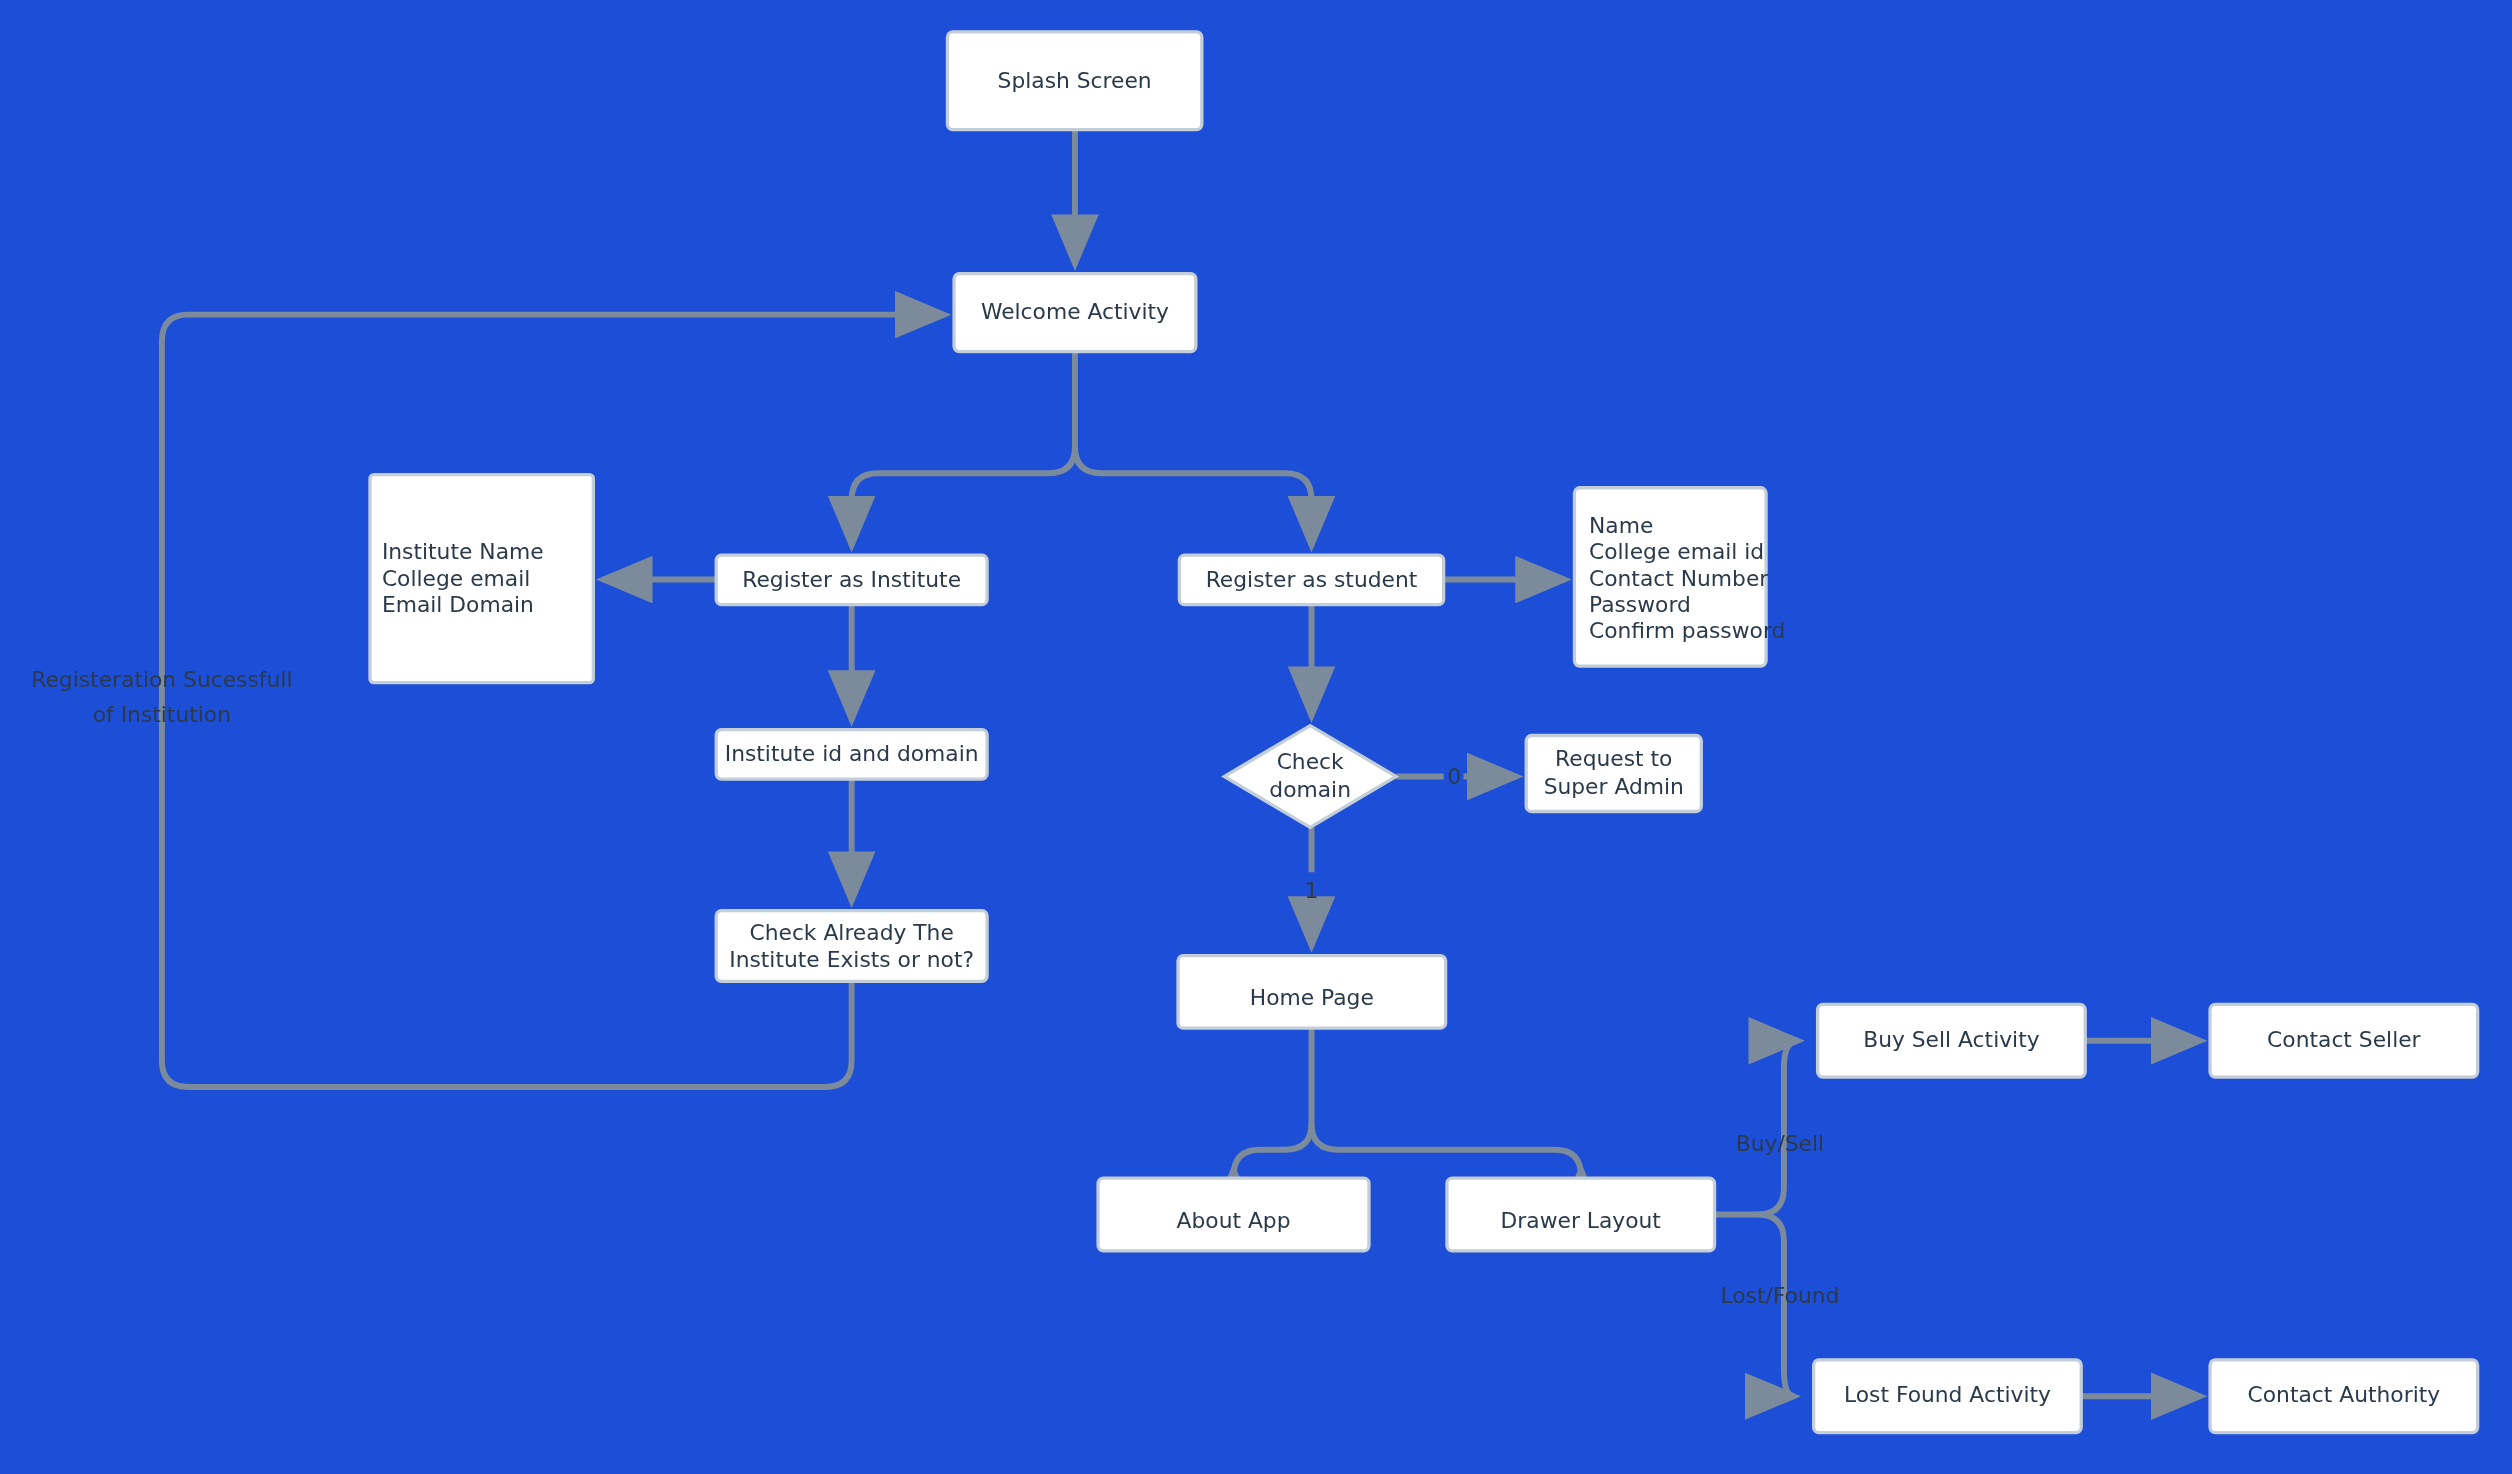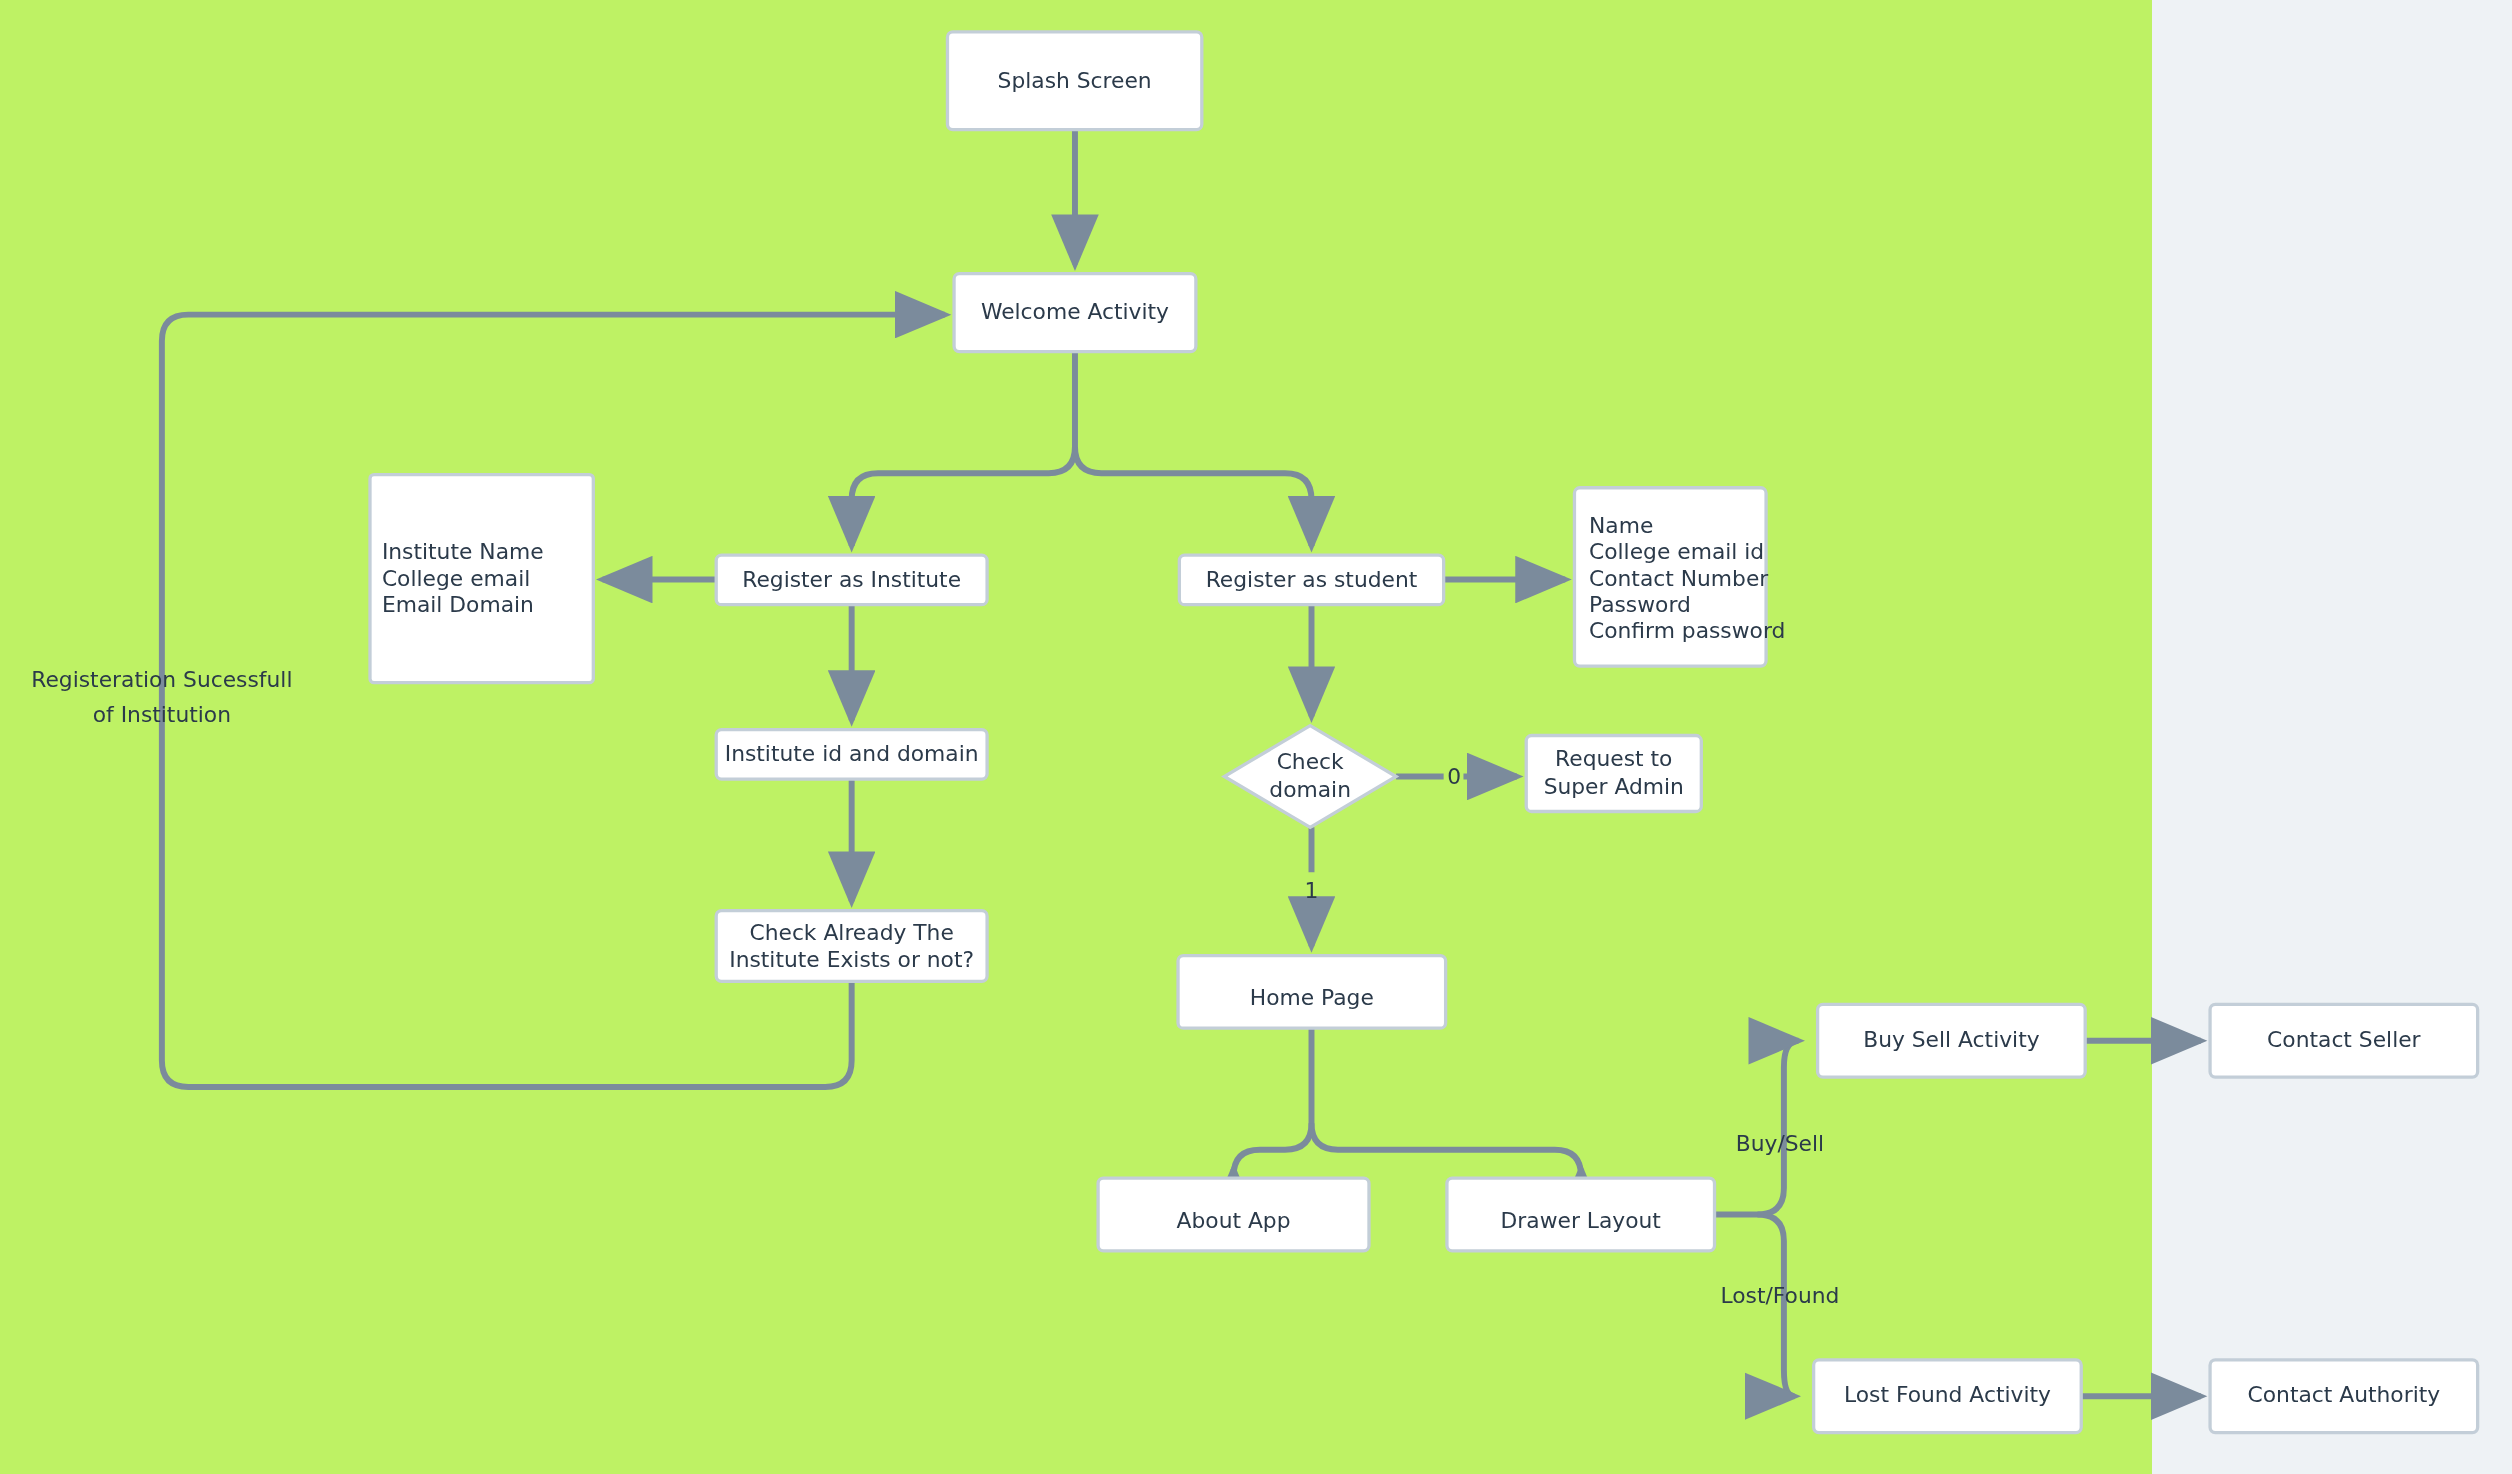--- a/index.html
+++ b/index.html
@@ -9,23 +9,23 @@
     background: #eef2f5;
   }
   body {
     width: 2512px;
     height: 1475px;
     font-family: "DejaVu Sans", "Liberation Sans", sans-serif;
     overflow: hidden;
   }
   #canvas {
     position: relative;
-    width: 2152px;
+    width: 2512px;
     height: 1475px;
-    background: #bef264;
+    background: #1d4ed8;
     text-align: right;
   }
   svg.flow {
     position: absolute;
     top: 0;
     left: 0;
     width: 2512px;
     height: 1475px;
   }
   .node-rect {

